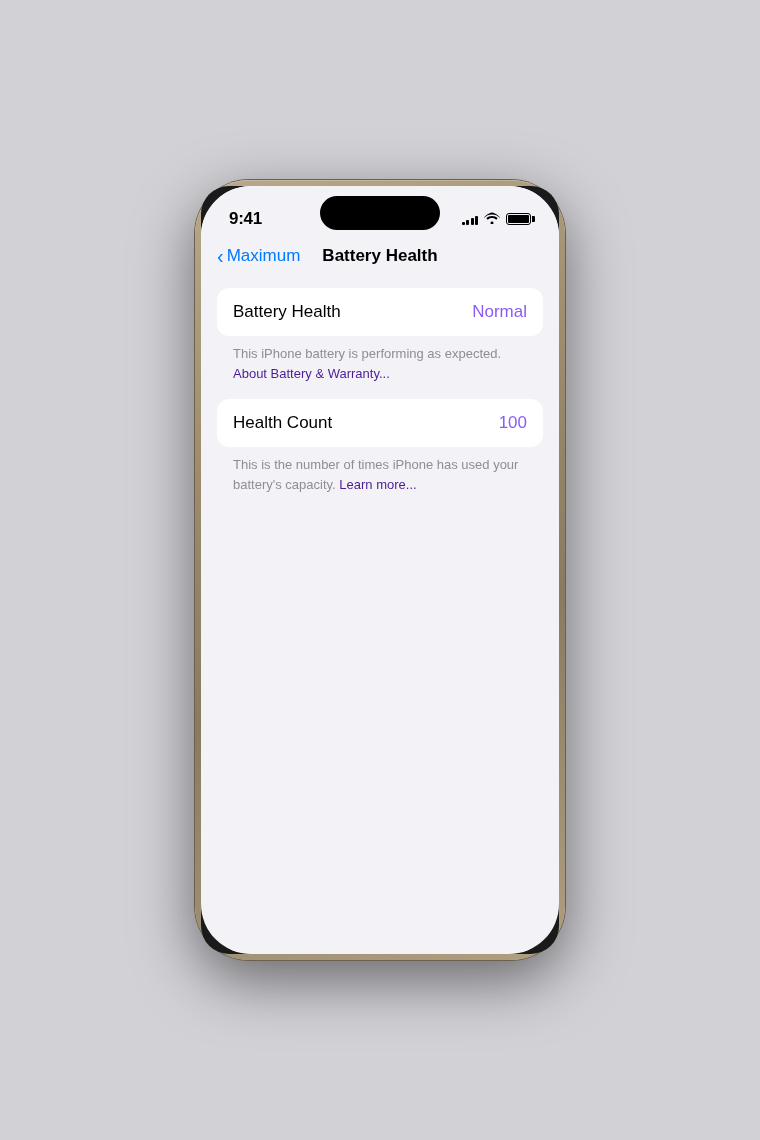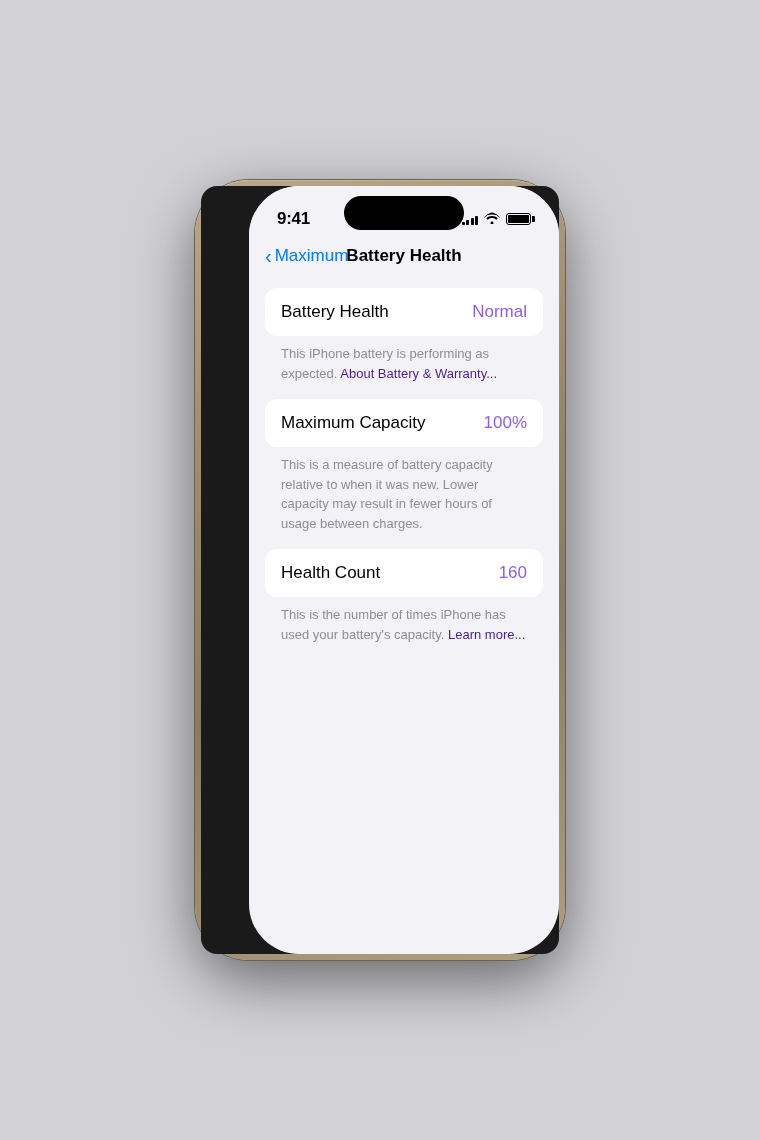--- a/index.html
+++ b/index.html
@@ -23,24 +23,23 @@
         0 0 0 1px #6e6050,
         0 20px 60px rgba(0,0,0,0.5),
         inset 0 1px 0 rgba(255,255,255,0.2);
       position: relative;
     }
 
     .phone-inner {
       width: 100%;
       height: 100%;
       background: #1a1a1a;
-      border-radius: 16px;
+      border-radius: 28px;
       overflow: hidden;
       position: relative;
-      padding-left: 48px;
     }
 
     .screen {
       width: 100%;
       height: 100%;
       background: #f2f2f7;
       border-radius: 50px;
       overflow: hidden;
       display: flex;
       flex-direction: column;
@@ -267,37 +266,26 @@
             <div class="card-row">
               <span class="card-label">Battery Health</span>
               <span class="card-value">Normal</span>
             </div>
           </div>
           <div class="section-note">
             <span>This iPhone battery is performing as expected. </span><span class="link">About Battery &amp; Warranty...</span>
           </div>
         </div>
 
-        <div class="section">
-          <div class="card">
-            <div class="card-row">
-              <span class="card-label">Maximum Capacity</span>
-              <span class="card-value">100%</span>
-            </div>
-          </div>
-          <div class="section-note">
-            <span>This is a measure of battery capacity relative to when it was new. Lower capacity may result in fewer hours of usage between charges.</span>
-          </div>
-        </div>
 
         <div class="section">
           <div class="card">
             <div class="card-row">
               <span class="card-label">Health Count</span>
-              <span class="card-value">160</span>
+              <span class="card-value">100</span>
             </div>
           </div>
           <div class="section-note">
             <span>This is the number of times iPhone has used your battery's capacity. </span><span class="link">Learn more...</span>
           </div>
         </div>
 
         <div class="section">
           <div class="card">
           </div>

